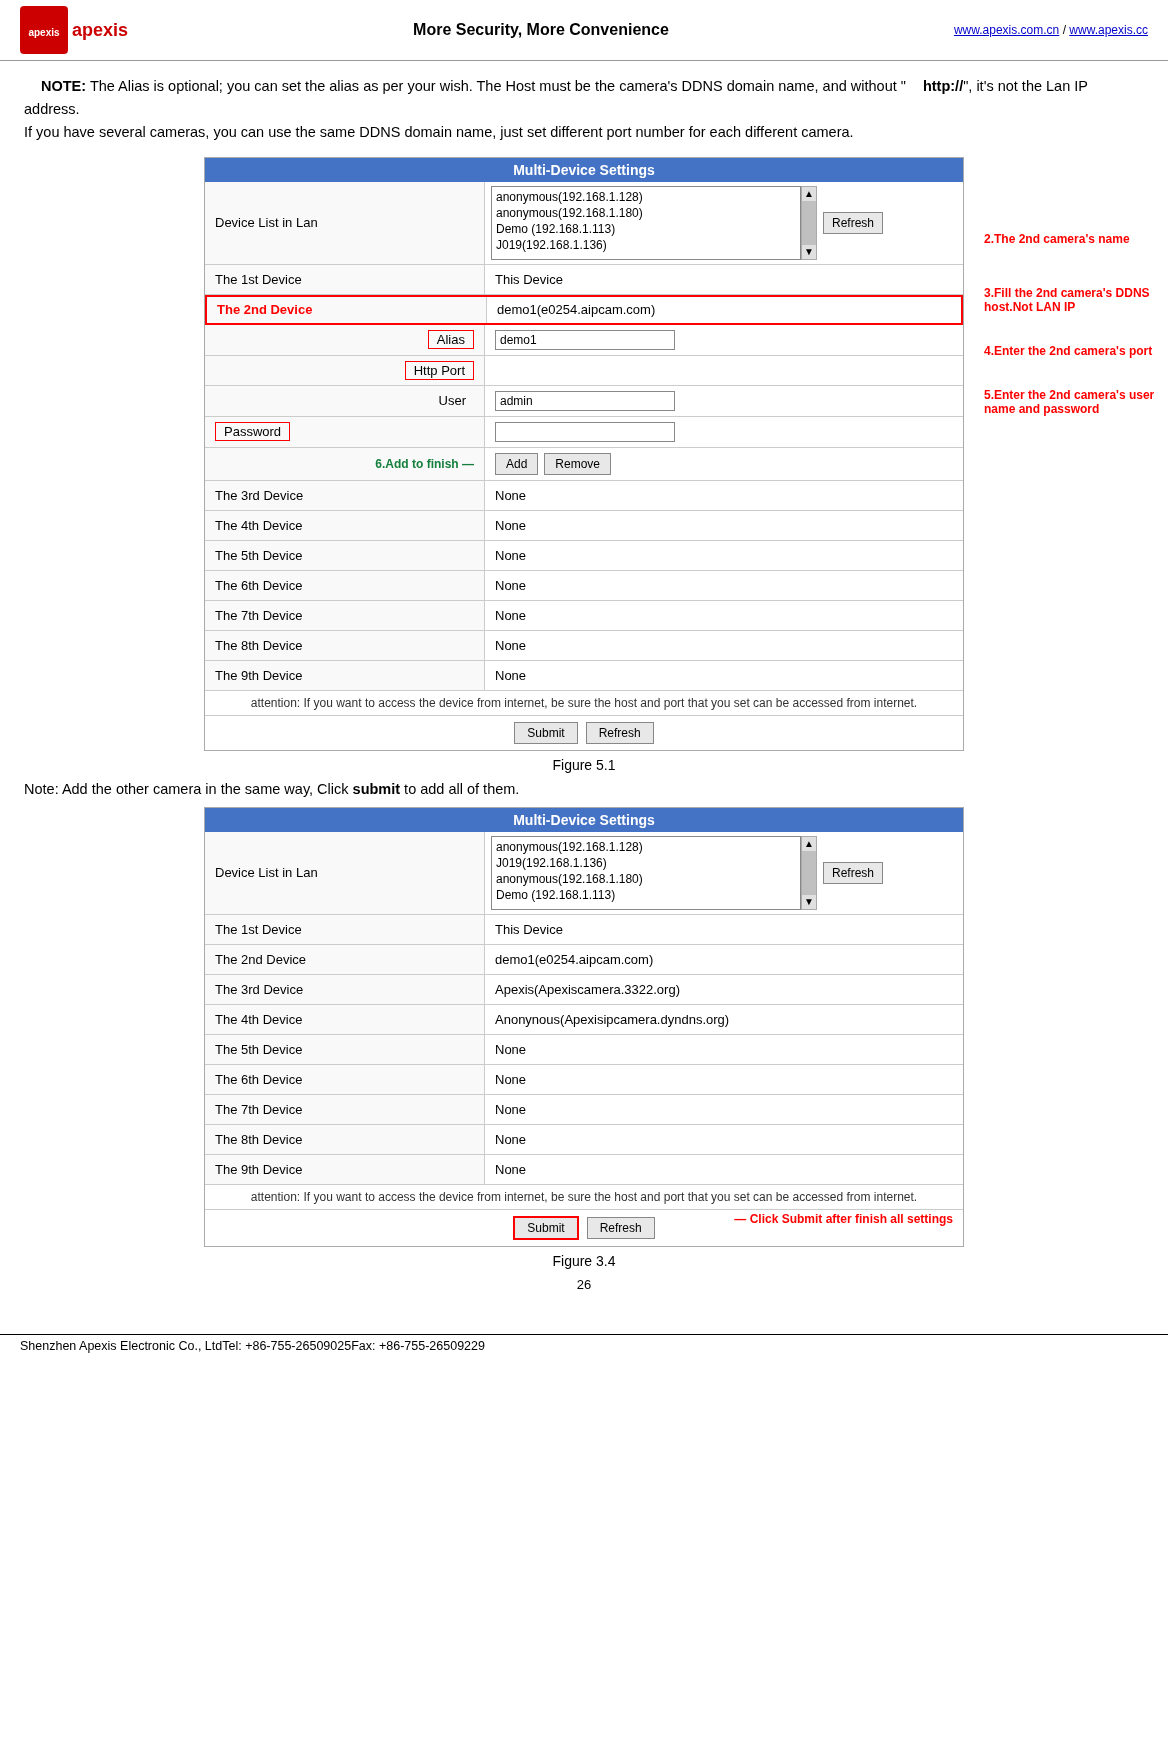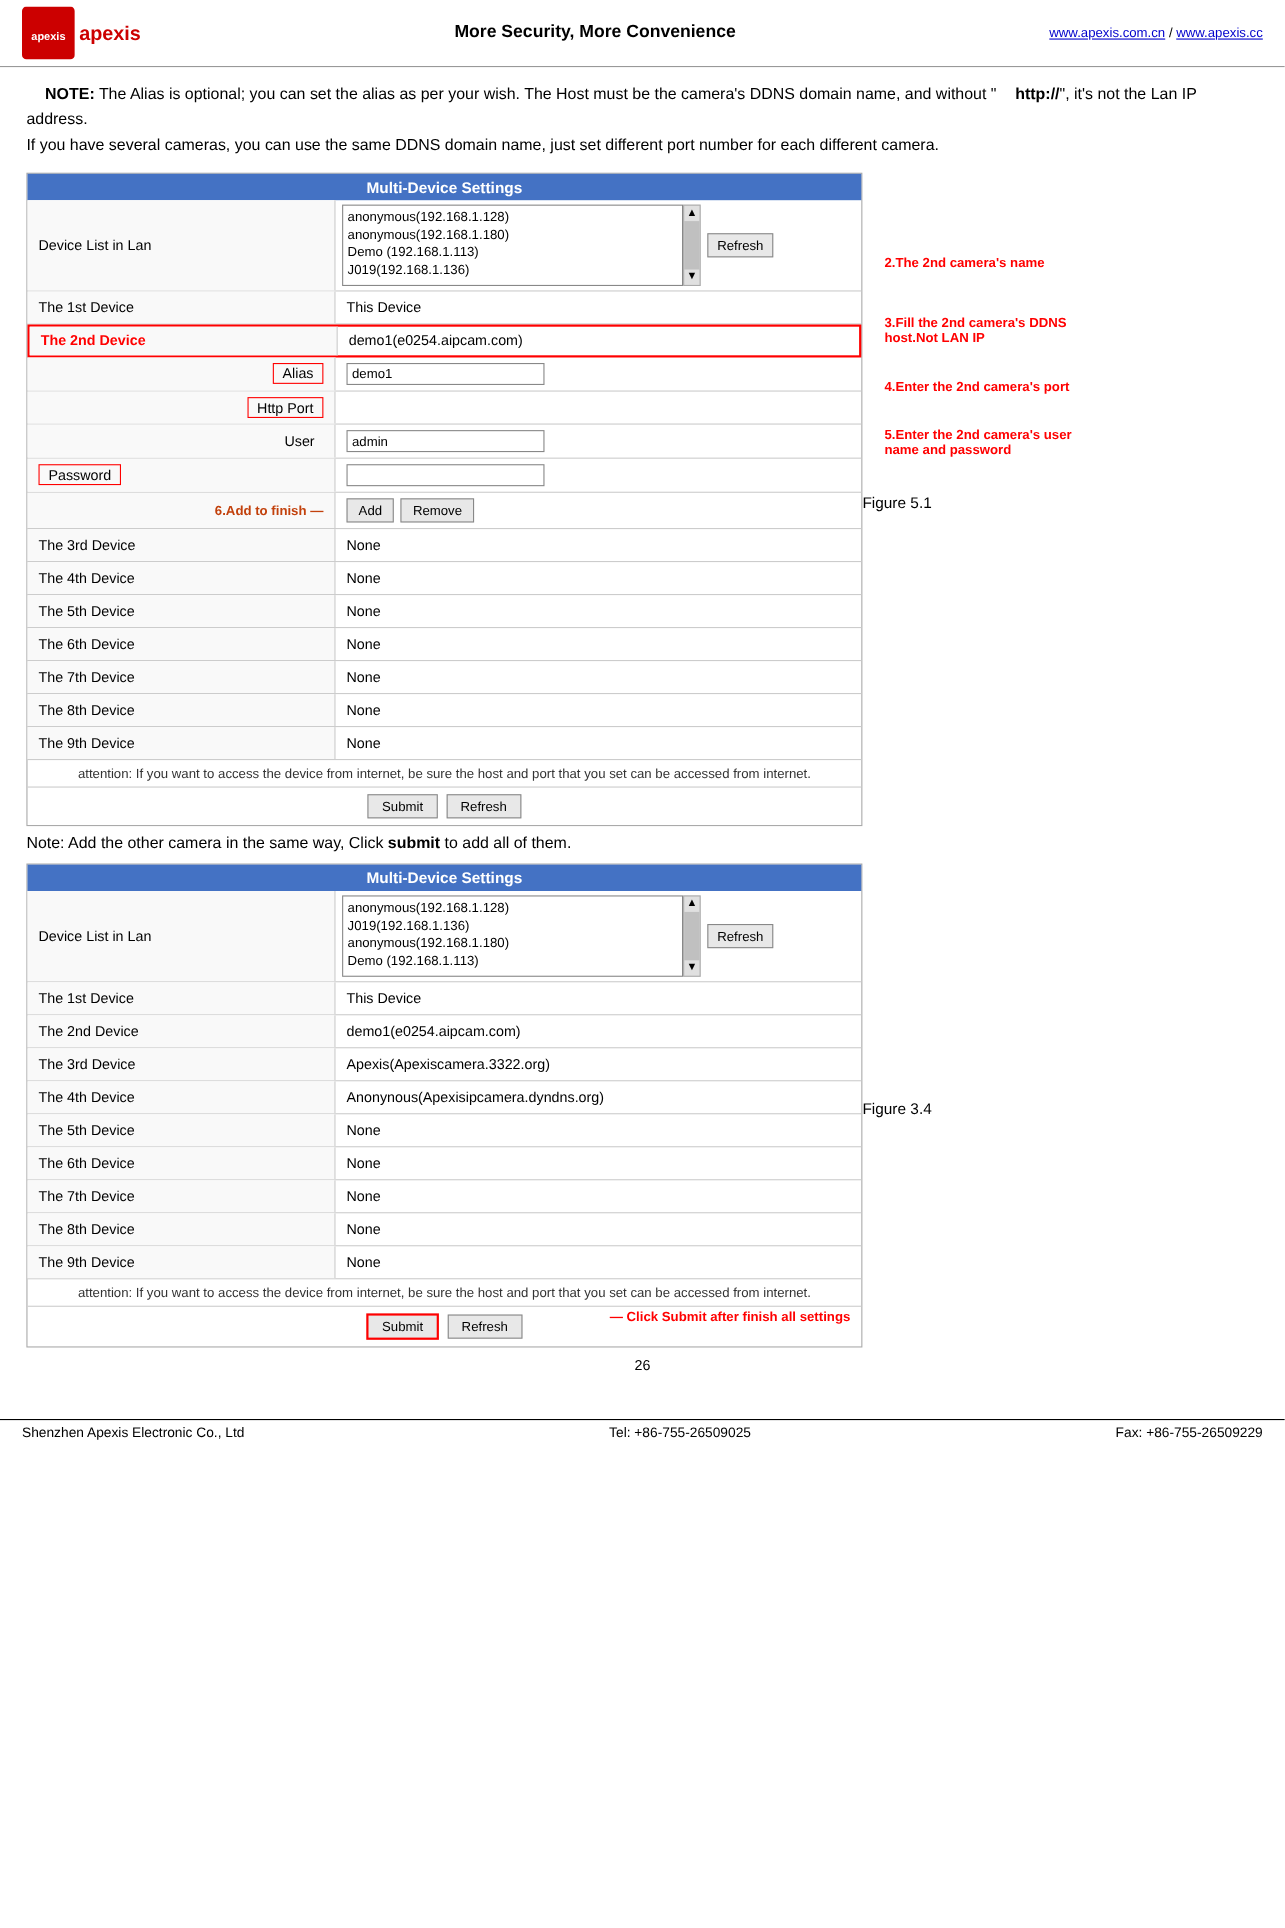--- a/index.html
+++ b/index.html
@@ -48,21 +48,21 @@
     }
     .note-text b {
       font-weight: bold;
       margin-left: 17px;
     }
 
     
     .figure-container {
       margin: 10px 0 6px 0;
       display: flex;
-      flex-direction: row;
+      flex-direction: column;
       align-items: center;
     }
 
     
     .panel {
       border: 1px solid #aaa;
       width: 760px;
       background: #fff;
       font-size: 13px;
     }
@@ -209,21 +209,20 @@
 
     .note-between {
       font-size: 14.5px;
       margin: 8px 0;
     }
 
     
     .footer {
       border-top: 1px solid #000;
       display: flex;
-      justify-content: space-between;
       padding: 4px 20px;
       font-size: 12.5px;
       margin-top: 20px;
     }
 
     
     .page-number {
       text-align: center;
       font-size: 13px;
       margin: 8px 0;
@@ -323,21 +322,21 @@
           <div class="panel-label" style="justify-content:flex-start;">
             <span style="border:1px solid red;padding:1px 8px;">Password</span>
           </div>
           <div class="panel-value">
             <input type="password" class="field-input" value="" style="">
           </div>
         </div>
 
         <div class="panel-row">
           <div class="panel-label" style="justify-content:flex-end;">
-            <span style="color:#c2410c;font-size:12px;font-weight:bold;">6.Add to finish —</span>
+            <span style="color:#15803d;font-size:12px;font-weight:bold;">6.Add to finish —</span>
           </div>
           <div class="panel-value">
             <button class="action-btn">Add</button>
             <button class="action-btn">Remove</button>
           </div>
         </div>
 
         <div class="panel-row">
           <div class="panel-label">The 3rd Device</div>
           <div class="panel-value">None</div>

